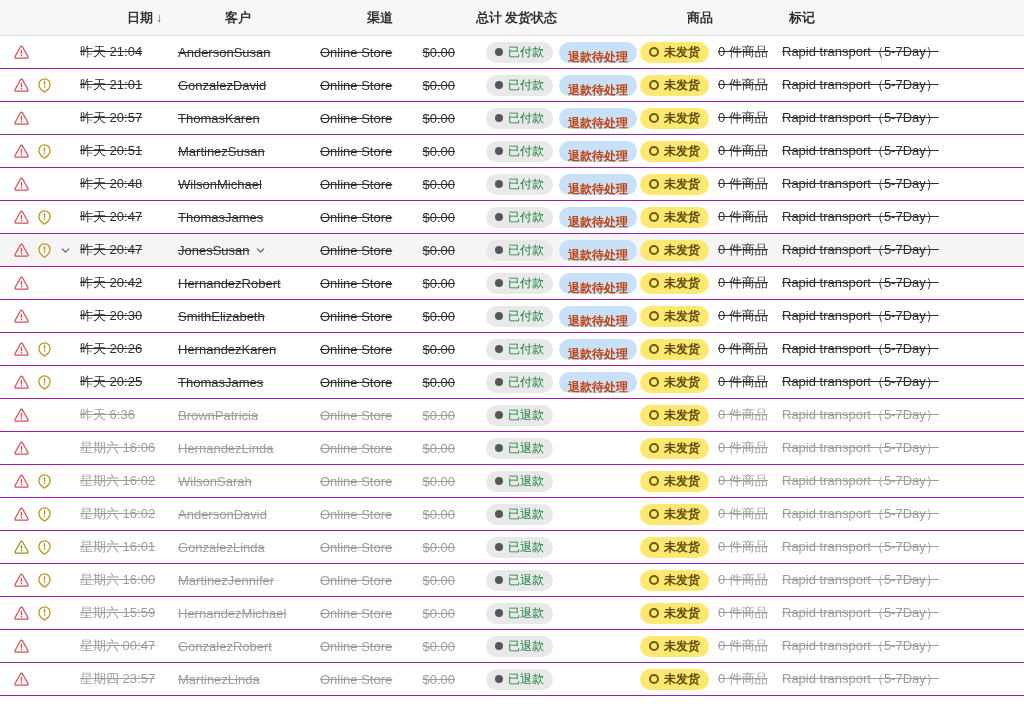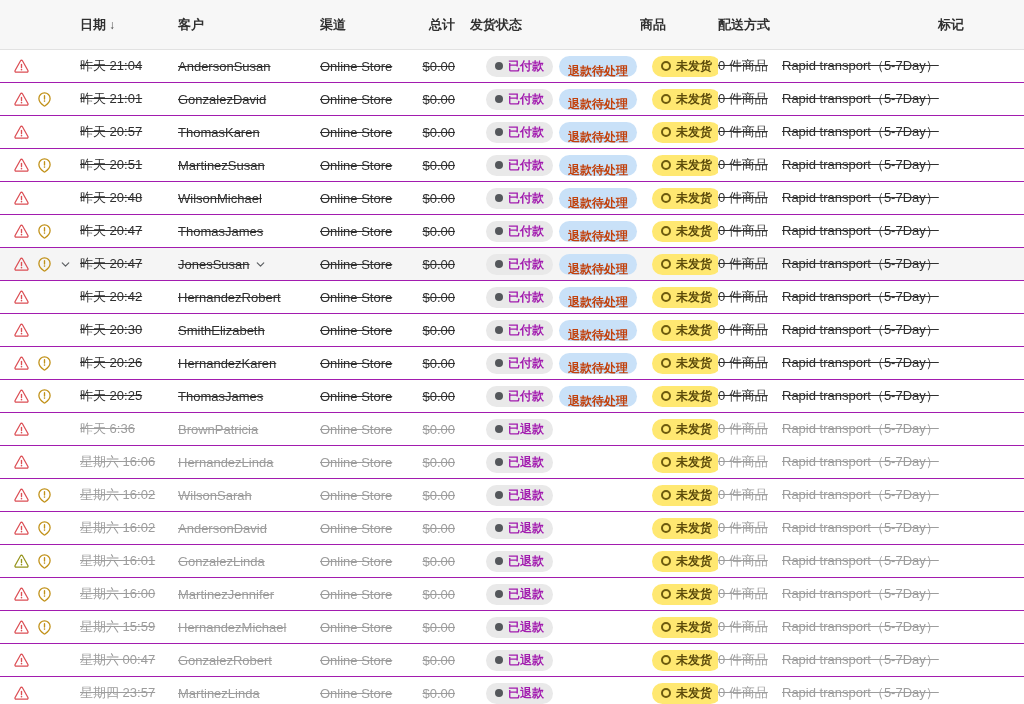--- a/index.html
+++ b/index.html
@@ -4,50 +4,50 @@
 <style>
   * { margin:0; padding:0; box-sizing:border-box; }
   html,body { width:1024px; height:704px; overflow:hidden; background:#ffffff;
     font-family:"Liberation Sans","DejaVu Sans",sans-serif; font-size:13px; color:#303030; }
   .orders-table { width:1024px; }
   .thead, .row {
     display:grid;
     grid-template-columns:76px 100px 142px 82px 58px 182px 78px 64px 196px 1fr;
     align-items:center;
   }
-  .thead { height:50px; background:#f7f7f7; border-bottom:1px solid #e2e2e2; font-weight:700; }
+  .thead { height:36px; background:#f7f7f7; border-bottom:1px solid #e2e2e2; font-weight:700;padding-left:47px; }
   .row { height:33px; background:#ffffff; border-bottom:1px solid #a21caf; cursor:pointer; }
   .row.selected { background:#f5f5f5; }
   .cell { overflow:hidden; white-space:nowrap; }
   .col-icons { display:flex; align-items:center; gap:6px; padding-left:13px; }
   .col-date { padding-left:4px; }
   .col-customer { padding-left:2px; display:flex; align-items:center; gap:4px; }
   .col-channel { padding-left:2px; }
   .col-total { text-align:right; padding-right:3px; }
   .col-payment { padding-left:28px; display:flex; align-items:center; gap:6px; }
-  .col-fulfillment { display:flex; align-items:flex-start;margin-left:12px; }
+  .col-fulfillment { display:flex; align-items:flex-start; }
   .col-items { }
   .col-delivery { }
   .col-tags { text-align:right; padding-right:14px;font-family:Liberation Mono, monospace; }
   .strike { text-decoration:line-through; }
   .txt { color:#303030; }
   .muted .txt { color:#9d9d9d; }
   .sort-arrow { font-weight:400; color:#4a4a4a; margin-left:3px; font-size:12px; }
   
   .icon { display:inline-flex; width:17px; height:17px; flex:0 0 auto; }
   .icon svg { width:17px; height:17px; display:block; }
   .tri { color:#dc4f55; }
   .tri.caution { color:#96941d; }
   .pin { color:#c19118; }
   .chev { color:#5c5f62; width:13px; height:13px; }
   .chev svg { width:13px; height:13px; }
   
   .pill { display:inline-flex; align-items:center; gap:5px; height:21px; padding:0 9px;
           border-radius:11px; font-size:12px; line-height:1; flex:0 0 auto; }
-  .pill-gray { background:#e9e9e9; color:#a21caf;font-weight:bold; }
+  .pill-gray { background:#e9e9e9; color:#15803d; }
   .pill-blue { background:#c9e1f8; color:#c2410c; font-weight:700;align-items:flex-end; }
   .pill-yellow { background:#ffe871; color:#5b4a0a; font-weight:700; }
   .dot { width:8px; height:8px; border-radius:50%; background:#54575b; flex:0 0 auto; }
   .ring { width:10px; height:10px; border-radius:50%; border:2px solid #6d5b0e; flex:0 0 auto; }
 </style>
 </head>
 <body>
 
 <div class="orders-table">
   <div class="thead">
@@ -57,21 +57,20 @@
     </div>
     <div class="cell col-customer">
         <span>客户</span>
       </div>
     <div class="cell col-channel"><span>渠道</span></div>
     <div class="cell col-total"><span>总计</span></div>
     <div class="cell col-fulfillment">
         <span>发货状态</span>
       </div>
     <div class="cell col-items"><span>商品</span></div>
-    <div class="cell col-delivery"><span>配送方式</span></div>
     <div class="cell col-tags"><span>标记</span></div>
   </div>
   <div id="tbody">
   <div class="row">
     <div class="cell col-icons">
       <span class="icon tri">
         <svg viewBox="0 0 20 20" fill="none">
           <path d="M8.9 3.3 L2.45 14.7 a1.3 1.3 0 0 0 1.12 1.95 h12.86 a1.3 1.3 0 0 0 1.12 -1.95 L11.1 3.3 a1.26 1.26 0 0 0 -2.2 0 Z" stroke="currentColor" stroke-width="1.5" stroke-linejoin="round"></path>
           <line x1="10" y1="7.6" x2="10" y2="11.2" stroke="currentColor" stroke-width="1.6" stroke-linecap="round"></line>
           <circle cx="10" cy="13.7" r="0.95" fill="currentColor"></circle>

